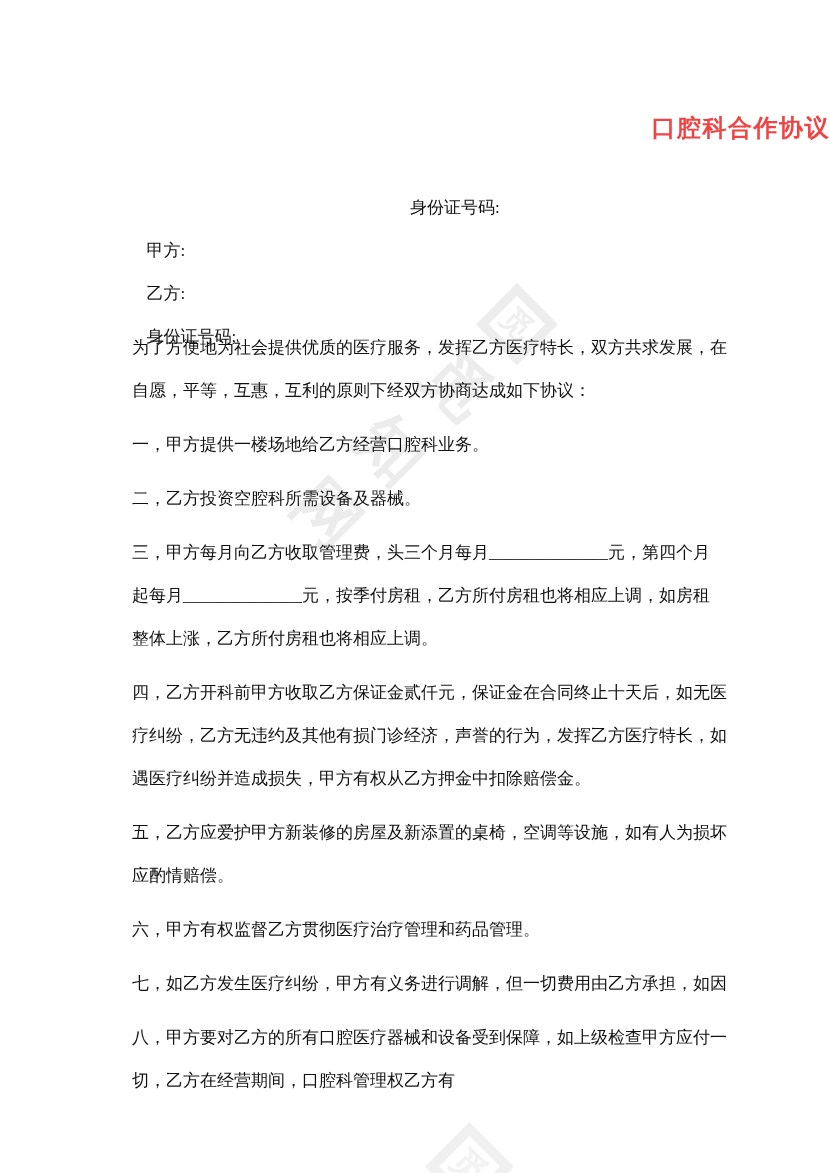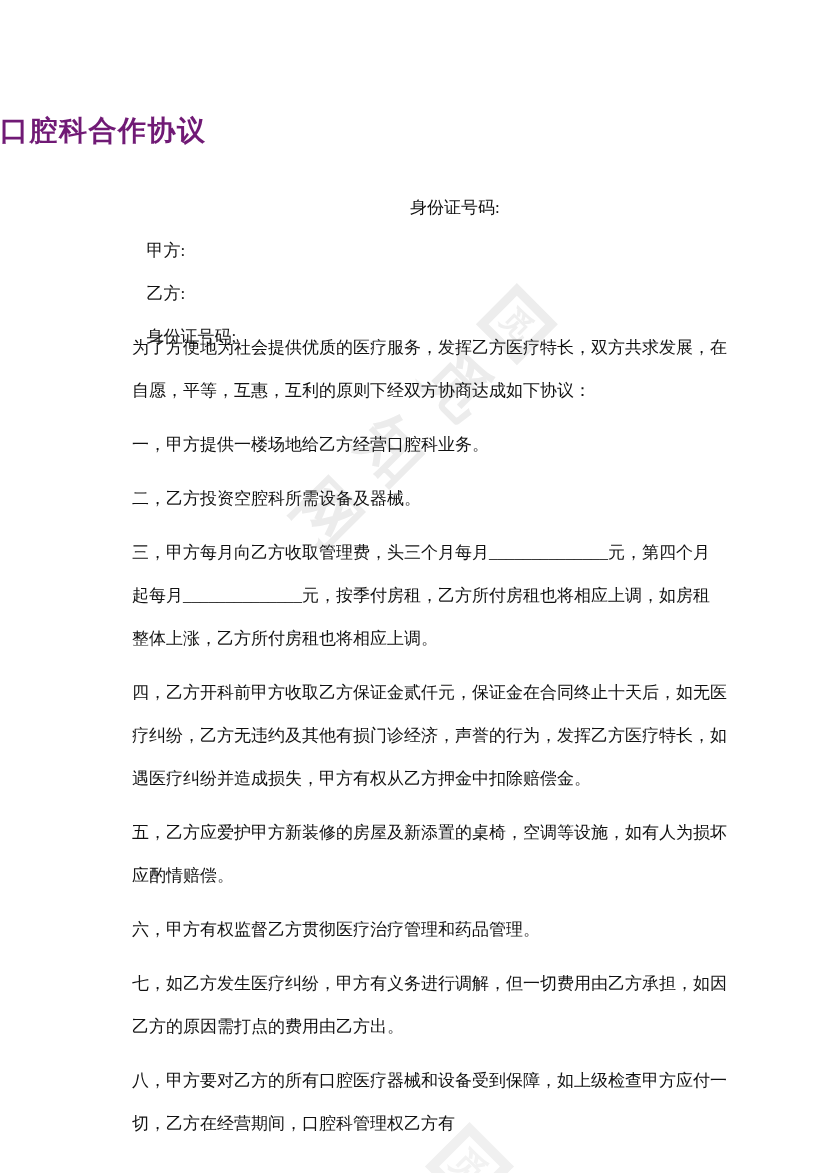--- a/index.html
+++ b/index.html
@@ -75,26 +75,26 @@
     font-weight: bold;
     line-height: 1;
   }
 
   
   .doc-title {
     position: absolute;
     top: 112px;
     left: 0;
     width: 100%;
-    text-align: left;
+    text-align: right;
     font-family: "DejaVu Sans", "Liberation Sans", sans-serif;
     font-weight: 700;
-    font-size: 28px;
+    font-size: 24px;
     letter-spacing: 1.5px;
-    color: #701a75;
+    color: #ef4444;
     z-index: 1;
   }
   .doc-body {
     position: absolute;
     left: 121px;
     top: 186px;
     width: 590px;
     z-index: 1;
     font-size: 17px;
   }
@@ -166,21 +166,20 @@
         </div>
         <div class="para">
           <div class="line">五，乙方应爱护甲方新装修的房屋及新添置的桌椅，空调等设施，如有人为损坏</div>
           <div class="line">应酌情赔偿。</div>
         </div>
         <div class="para">
           <div class="line">六，甲方有权监督乙方贯彻医疗治疗管理和药品管理。</div>
         </div>
         <div class="para">
           <div class="line">七，如乙方发生医疗纠纷，甲方有义务进行调解，但一切费用由乙方承担，如因</div>
-          <div class="line">乙方的原因需打点的费用由乙方出。</div>
         </div>
         <div class="para">
           <div class="line">八，甲方要对乙方的所有口腔医疗器械和设备受到保障，如上级检查甲方应付一</div>
           <div class="line">切，乙方在经营期间，口腔科管理权乙方有</div>
         </div>
       </div>
   </div>
 
 </div>
 

